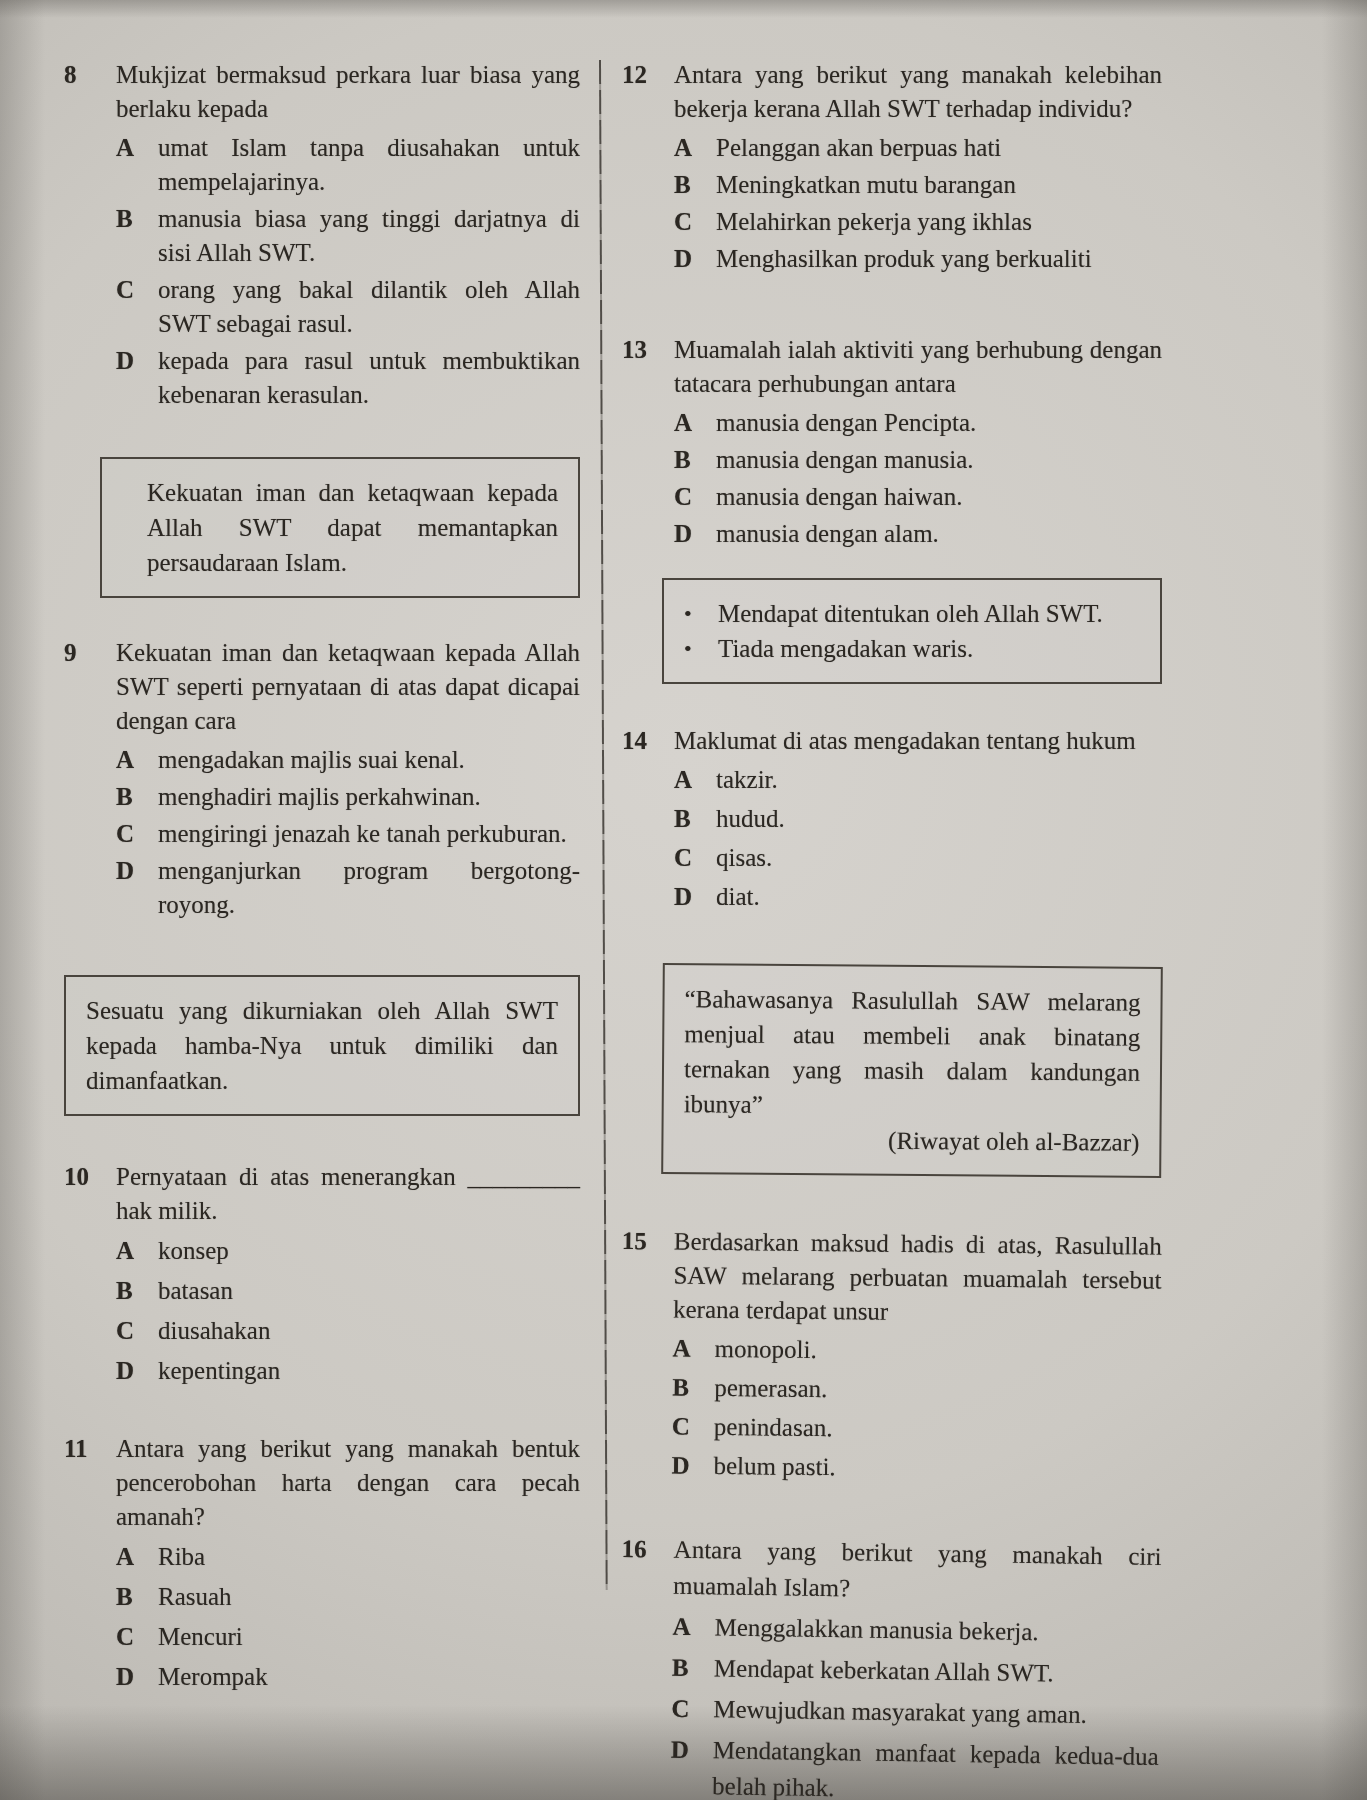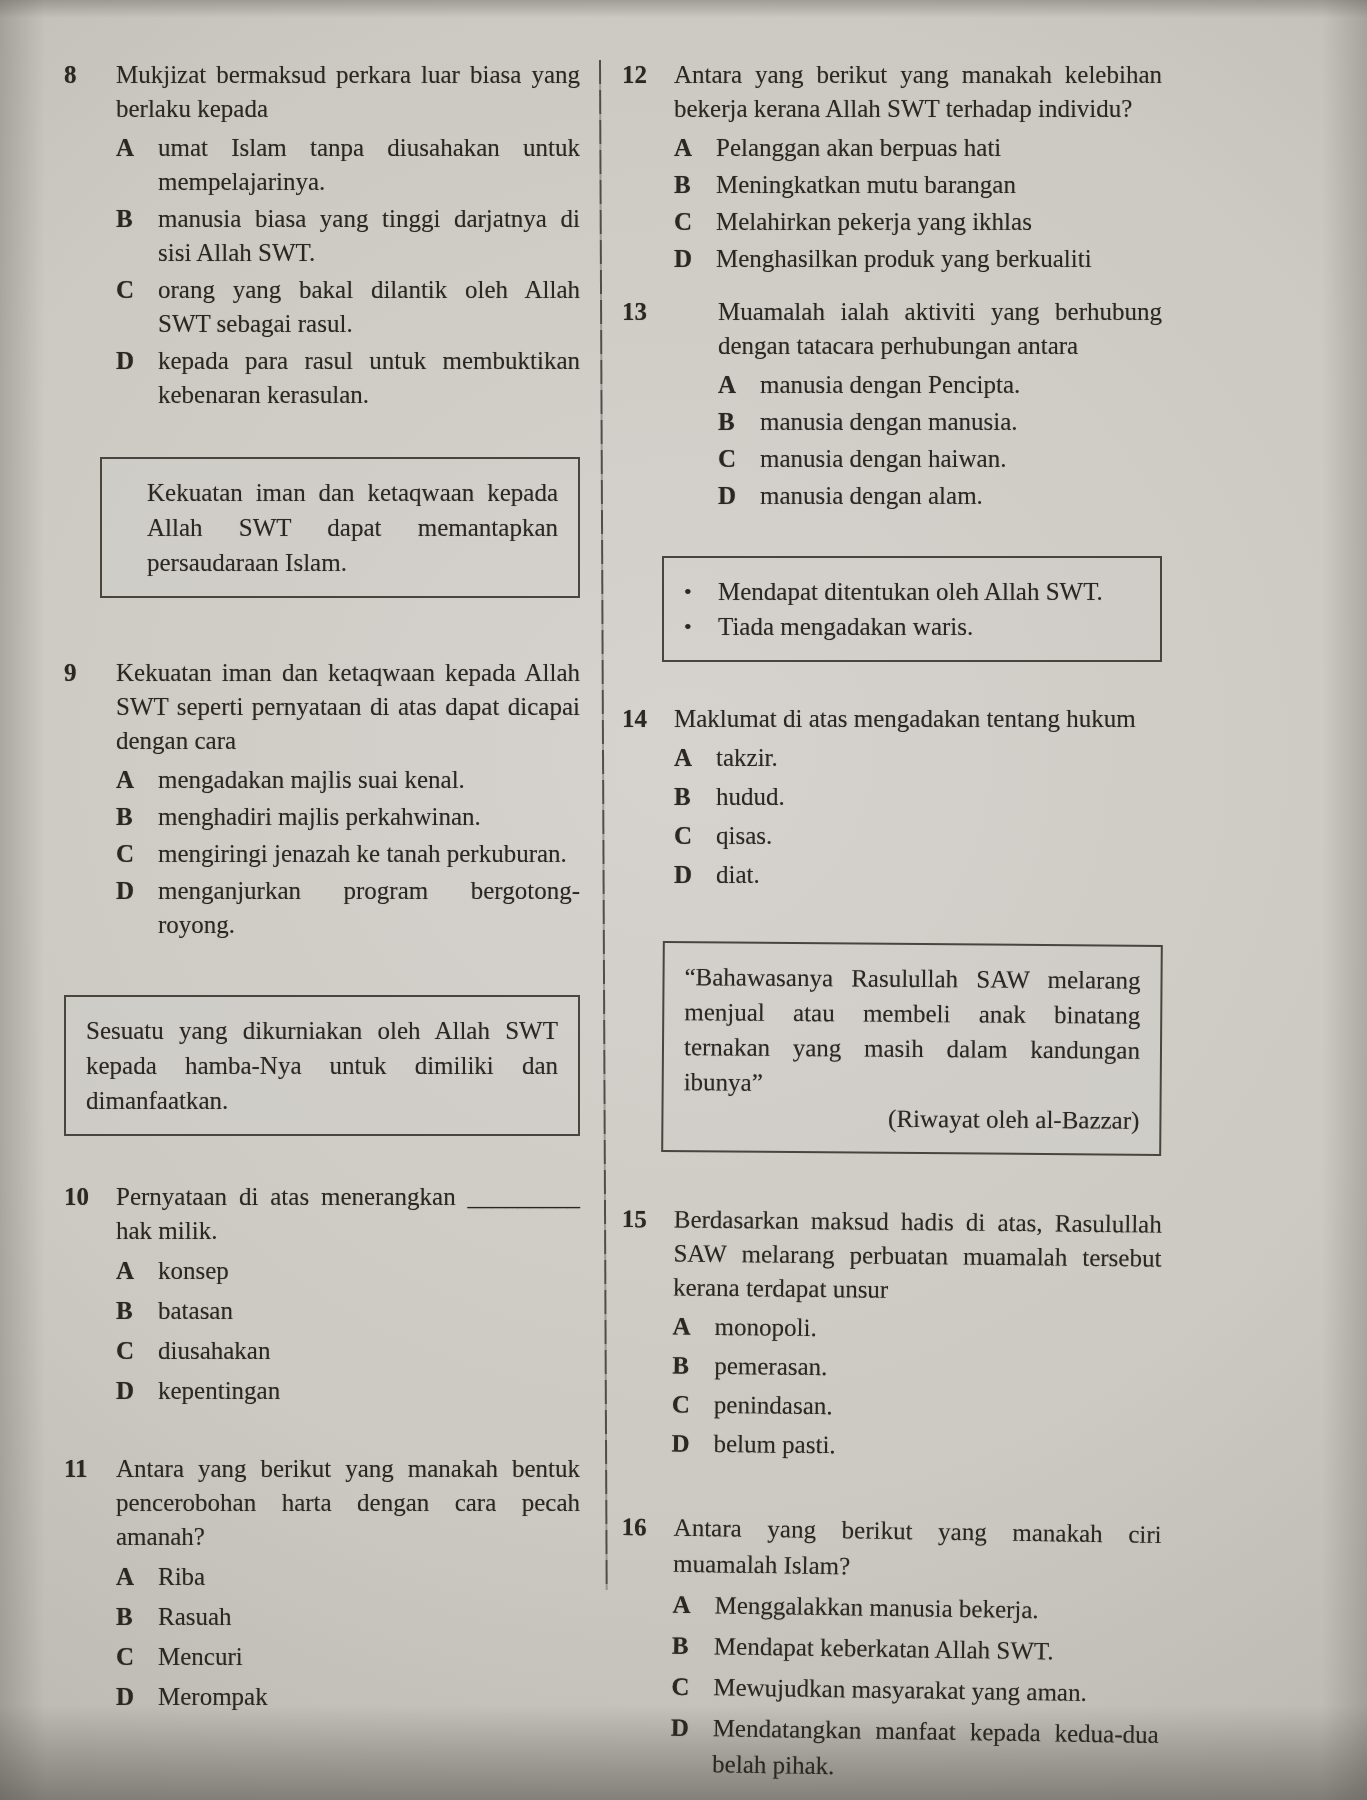--- a/index.html
+++ b/index.html
@@ -39,27 +39,27 @@
     text-align:justify;
     text-shadow:0 0 1px rgba(43,39,34,0.35);
     background:rgba(255,255,255,0.02);
   }
   .infobox p{margin:0;}
   .bullet-line{display:flex;text-align:left;}
   .bullet-glyph{flex:none;width:34px;font-size:22px;}
   .attribution{text-align:right;margin-top:8px;}
   
   .q8{margin-bottom:42px;}
-  .box-iman{margin-left:36px;margin-bottom:58px;padding-left:45px;}
+  .box-iman{margin-left:36px;margin-bottom:38px;padding-left:45px;}
   .q9{margin-bottom:50px;}
   .box-hak{margin-bottom:44px;}
   .q10{margin-bottom:38px;}
   .q10 .opt, .q11 .opt{margin:6px 0;}
-  .q12{margin-bottom:16px;justify-content:flex-end;}
-  .q13{margin-bottom:40px;gap:44px;}
+  .q12{margin-bottom:54px;justify-content:flex-end;}
+  .q13{margin-bottom:24px;}
   .box-hukum{margin-left:40px;margin-bottom:40px;}
   .q14{margin-bottom:46px;}
   .q14 .opt, .q15 .opt{margin:5px 0;}
   .box-hadis{margin-left:40px;margin-bottom:48px;transform:rotate(0.45deg);}
   .q15{margin-bottom:44px;transform:rotate(0.6deg);transform-origin:left top;}
   .q16{transform:rotate(0.85deg);transform-origin:left top;line-height:36px;}
   .q16 .opt{margin:5px 0;}
 </style>
 </head>
 <body>

